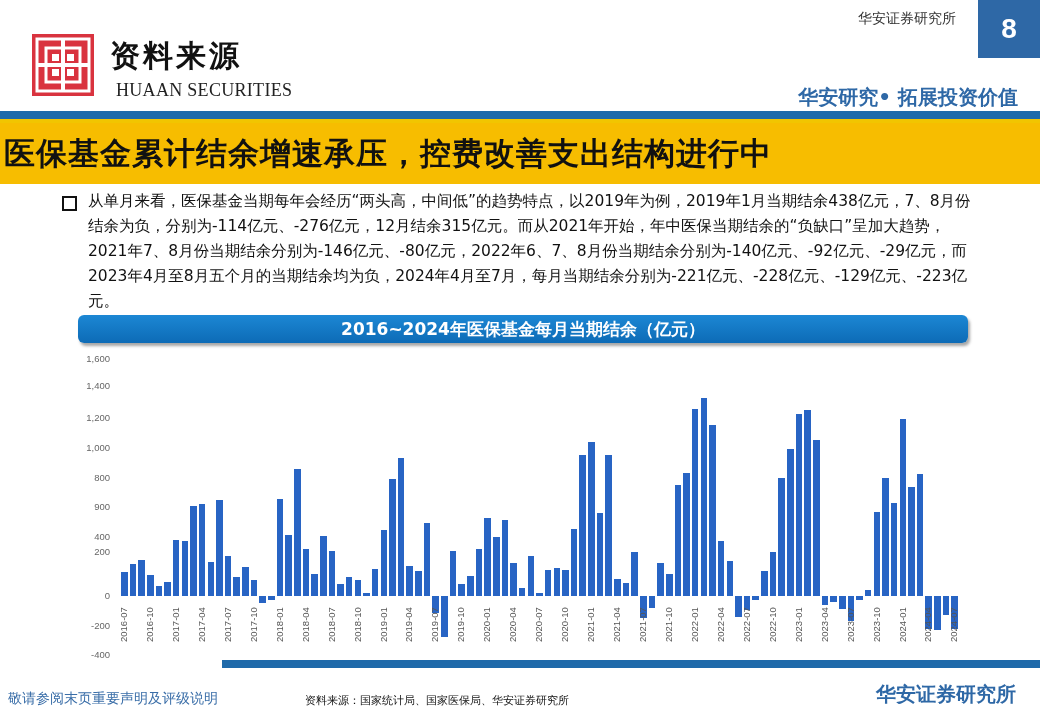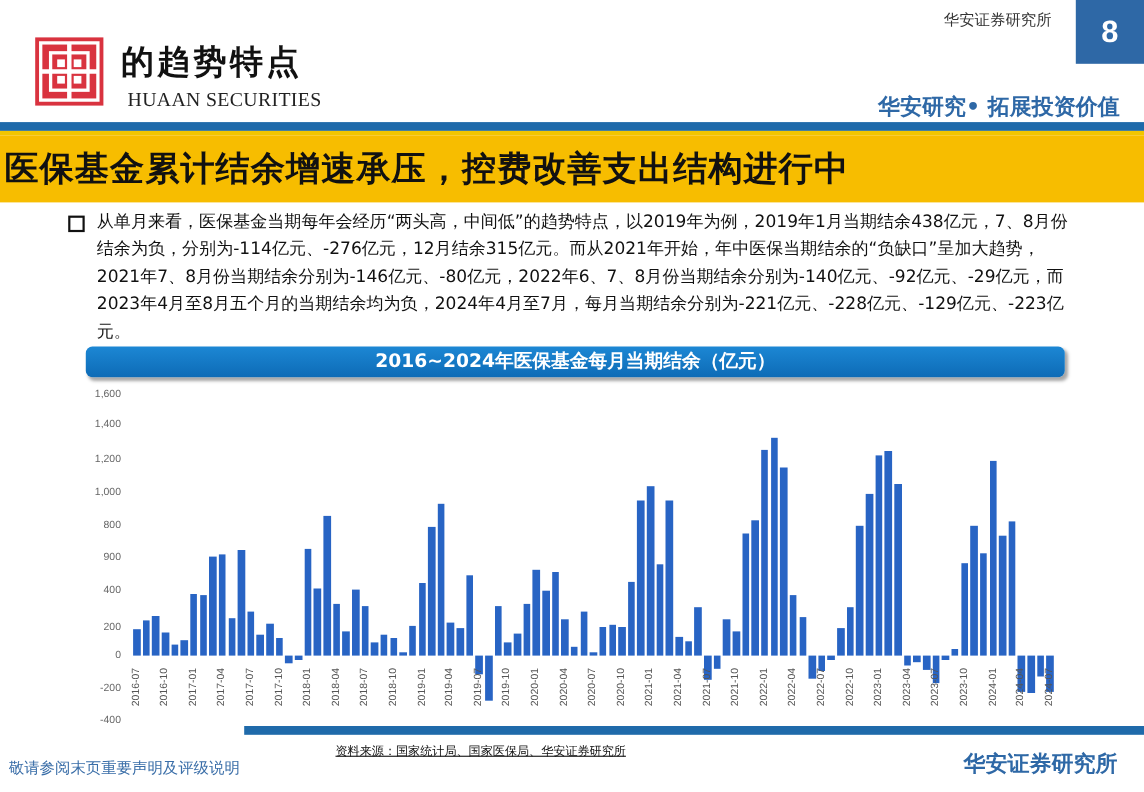--- a/index.html
+++ b/index.html
@@ -16,40 +16,40 @@
   .title-band{position:absolute;left:0;top:123px;width:1040px;height:61px;background:#f7bd00;}
   .title-text{position:absolute;left:4px;top:133px;font-family:"DejaVu Serif",serif;font-size:31px;font-weight:bold;color:#111;letter-spacing:1px;}
   .bullet{position:absolute;left:62px;top:196px;width:11px;height:11px;border:2px solid #111;}
   .body-text{position:absolute;left:88px;top:189px;width:890px;font-size:15.5px;line-height:25px;color:#111;}
   .chart-title{position:absolute;left:78px;top:315px;width:890px;height:28px;border-radius:6px;background:linear-gradient(#1c87d4,#0d6bb6);box-shadow:2px 3px 3px rgba(0,0,0,0.35);color:#fff;font-weight:bold;font-size:17px;text-align:center;line-height:28px;}
   .chart{position:absolute;left:0;top:345px;width:888px;height:320px;}
   .ytick{position:absolute;left:60px;width:50px;text-align:right;font-family:"Liberation Sans",sans-serif;font-size:9.5px;color:#666;}
   .bar{position:absolute;width:6.6px;background:#2864c4;}
   .xtick{position:absolute;font-family:"Liberation Sans",sans-serif;font-size:9.5px;color:#555;transform-origin:left top;transform:rotate(-90deg);white-space:nowrap;}
   .footer-rule{position:absolute;left:222px;top:660px;width:818px;height:8px;background:#1f6aaa;}
-  .source{position:absolute;left:305px;top:675px;font-family:"DejaVu Serif",serif;font-size:11px;color:#111;text-decoration:underline;}
+  .source{position:absolute;left:305px;top:693px;font-family:"DejaVu Serif",serif;font-size:11px;color:#111;}
   .disclaimer{position:absolute;left:8px;top:690px;font-size:14px;color:#3a6ea8;}
   .footer-brand{position:absolute;right:24px;top:681px;font-size:20px;font-weight:bold;color:#2e68a6;}
 </style>
 </head>
 <body>
 
 <div class="logo-box">
   <svg width="62" height="62" viewBox="0 0 62 62">
     <rect x="5" y="5" width="52" height="52" fill="none" stroke="#fff" stroke-width="3"></rect>
     <rect x="14" y="14" width="34" height="34" fill="none" stroke="#fff" stroke-width="3"></rect>
     <line x1="31" y1="5" x2="31" y2="57" stroke="#fff" stroke-width="4"></line>
     <line x1="5" y1="31" x2="57" y2="31" stroke="#fff" stroke-width="4"></line>
     <rect x="20" y="20" width="7" height="7" fill="#fff"></rect>
     <rect x="35" y="20" width="7" height="7" fill="#fff"></rect>
     <rect x="20" y="35" width="7" height="7" fill="#fff"></rect>
     <rect x="35" y="35" width="7" height="7" fill="#fff"></rect>
   </svg>
 </div>
-<div class="logo-cn">的趋势特点</div>
+<div class="logo-cn">资料来源</div>
 <div class="logo-en">HUAAN SECURITIES</div>
 <div class="report-type">华安证券研究所</div>
 <div class="page-num">8</div>
 <div class="slogan">华安研究• 拓展投资价值</div>
 <div class="rule-blue"></div>
 <div class="rule-gold"></div>
 
 <div class="title-band"></div>
 <div class="title-text">医保基金累计结余增速承压，控费改善支出结构进行中</div>
 
@@ -58,21 +58,21 @@
 
 <div class="chart-title">2016~2024年医保基金每月当期结余（亿元）</div>
 <div class="chart" id="chart">
     <div class="ytick" style="top: 8px;">1,600</div>
     <div class="ytick" style="top: 35px;">1,400</div>
     <div class="ytick" style="top: 67.25px;">1,200</div>
     <div class="ytick" style="top: 96.875px;">1,000</div>
     <div class="ytick" style="top: 126.5px;">800</div>
     <div class="ytick" style="top: 156.125px;">900</div>
     <div class="ytick" style="top: 185.75px;">400</div>
-    <div class="ytick" style="top: 220px;">200</div>
+    <div class="ytick" style="top: 201px;">200</div>
     <div class="ytick" style="top: 245px;">0</div>
     <div class="ytick" style="top: 274.625px;">-200</div>
     <div class="ytick" style="top: 304.25px;">-400</div>
     <div class="bar" title="2016-07: 160" style="left: 121px; height: 23.7px; top: 227.3px; background: rgb(40, 100, 196);"></div>
     <div class="bar" title="2016-08: 215" style="left: 129.65px; height: 31.8469px; top: 219.153px; background: rgb(40, 100, 196);"></div>
     <div class="bar" title="2016-09: 245" style="left: 138.3px; height: 36.2906px; top: 214.709px; background: rgb(40, 100, 196);"></div>
     <div class="bar" title="2016-10: 145" style="left: 146.95px; height: 21.4781px; top: 229.522px; background: rgb(40, 100, 196);"></div>
     <div class="bar" title="2016-11: 70" style="left: 155.6px; height: 10.3688px; top: 240.631px; background: rgb(40, 100, 196);"></div>
     <div class="bar" title="2016-12: 95" style="left: 164.25px; height: 14.0719px; top: 236.928px; background: rgb(40, 100, 196);"></div>
     <div class="bar" title="2017-01: 380" style="left: 172.9px; height: 56.2875px; top: 194.713px; background: rgb(40, 100, 196);"></div>

